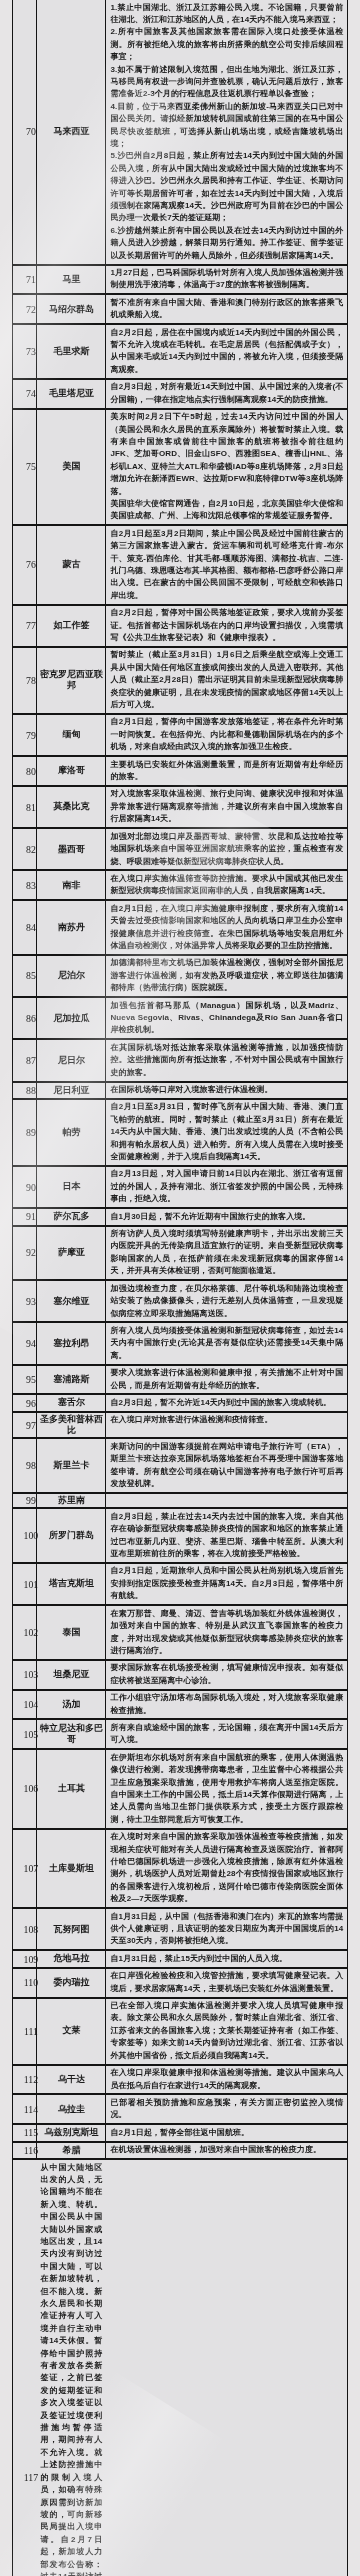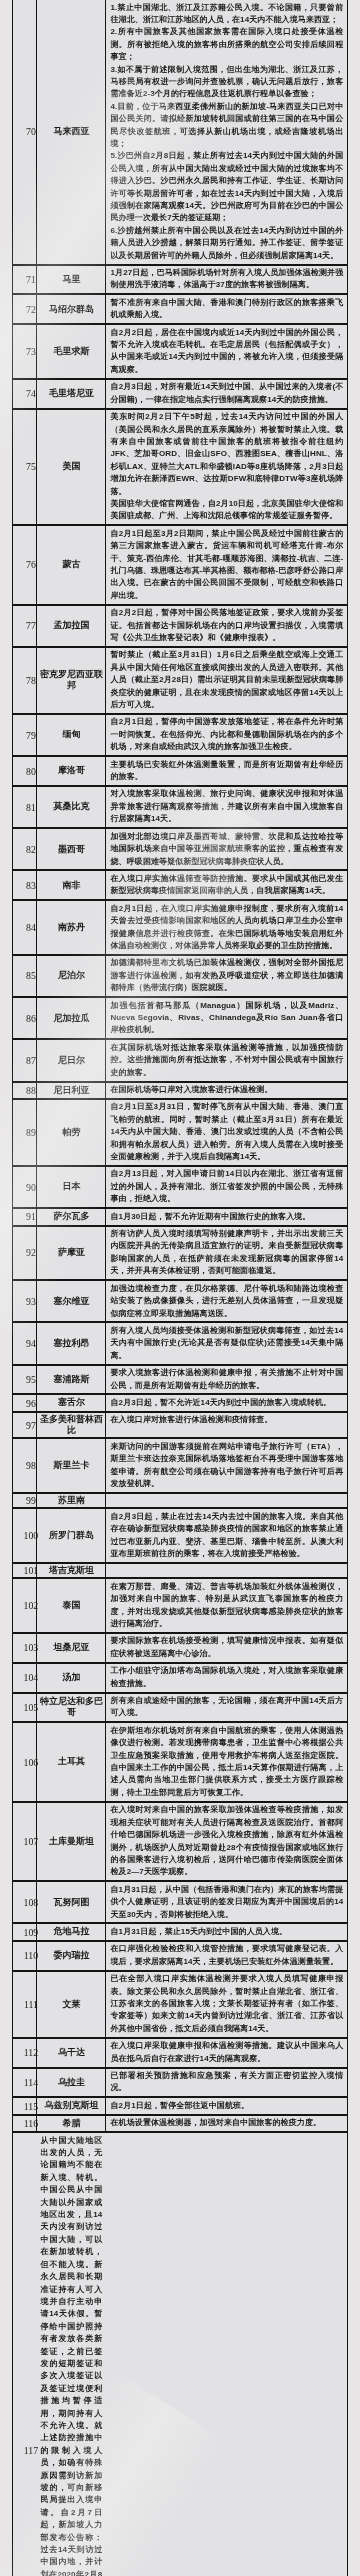--- a/index.html
+++ b/index.html
@@ -118,21 +118,21 @@
     </div>
 
     <div class="row">
       <div class="cell num">76</div>
       <div class="cell country">蒙古</div>
       <div class="cell detail">自2月1日起至3月2日期间，禁止中国公民及经过中国前往蒙古的第三方国家旅客进入蒙古。货运车辆和司机可经塔克什肯-布尔干、策克-西伯库伦、甘其毛都-嘎顺苏海图、满都拉-杭吉、二连-扎门乌德、珠恩嘎达布其-毕其格图、额布都格-巴彦呼舒公路口岸出入境。已在蒙古的中国公民回国不受限制，可经航空和铁路口岸出境。</div>
     </div>
 
     <div class="row">
       <div class="cell num">77</div>
-      <div class="cell country">孟加拉国</div>
+      <div class="cell country">如工作签</div>
       <div class="cell detail">自2月2日起，暂停对中国公民落地签证政策，要求入境前办妥签证。包括首都达卡国际机场在内的口岸均设置扫描仪，入境需填写《公共卫生旅客登记表》和《健康申报表》。</div>
     </div>
 
     <div class="row">
       <div class="cell num">78</div>
       <div class="cell country">密克罗尼西亚联邦</div>
       <div class="cell detail">暂时禁止（截止至3月31日）1月6日之后乘坐航空或海上交通工具从中国大陆任何地区直接或间接出发的人员进入密联邦。其他人员（截止至2月28日）需出示证明其目前未呈现新型冠状病毒肺炎症状的健康证明，且在未发现疫情的国家或地区停留14天以上后方可入境。</div>
     </div>
 
     <div class="row">
@@ -262,20 +262,21 @@
 
     <div class="row">
       <div class="cell num">100</div>
       <div class="cell country">所罗门群岛</div>
       <div class="cell detail">自2月3日起，禁止在过去14天内去过中国的旅客入境。来自其他存在确诊新型冠状病毒感染肺炎疫情的国家和地区的旅客禁止通过巴布亚新几内亚、斐济、基里巴斯、瑙鲁中转至所。从澳大利亚布里斯班前往所的乘客，将在入境前接受严格检验。</div>
     </div>
 
     <div class="row">
       <div class="cell num">101</div>
       <div class="cell country">塔吉克斯坦</div>
+      <div class="cell detail">自2月1日起，近期旅华人员和中国公民从杜尚别机场入境后首先安排到指定医院接受检查并隔离14天。自2月3日起，暂停塔中所有航线。</div>
     </div>
 
     <div class="row">
       <div class="cell num">102</div>
       <div class="cell country">泰国</div>
       <div class="cell detail">在素万那普、廊曼、清迈、普吉等机场加装红外线体温检测仪，加强对来自中国的旅客、特别是从武汉直飞泰国旅客的检疫力度，并对出现发烧或其他疑似新型冠状病毒感染肺炎症状的旅客进行隔离治疗。</div>
     </div>
 
     <div class="row">
       <div class="cell num">103</div>

